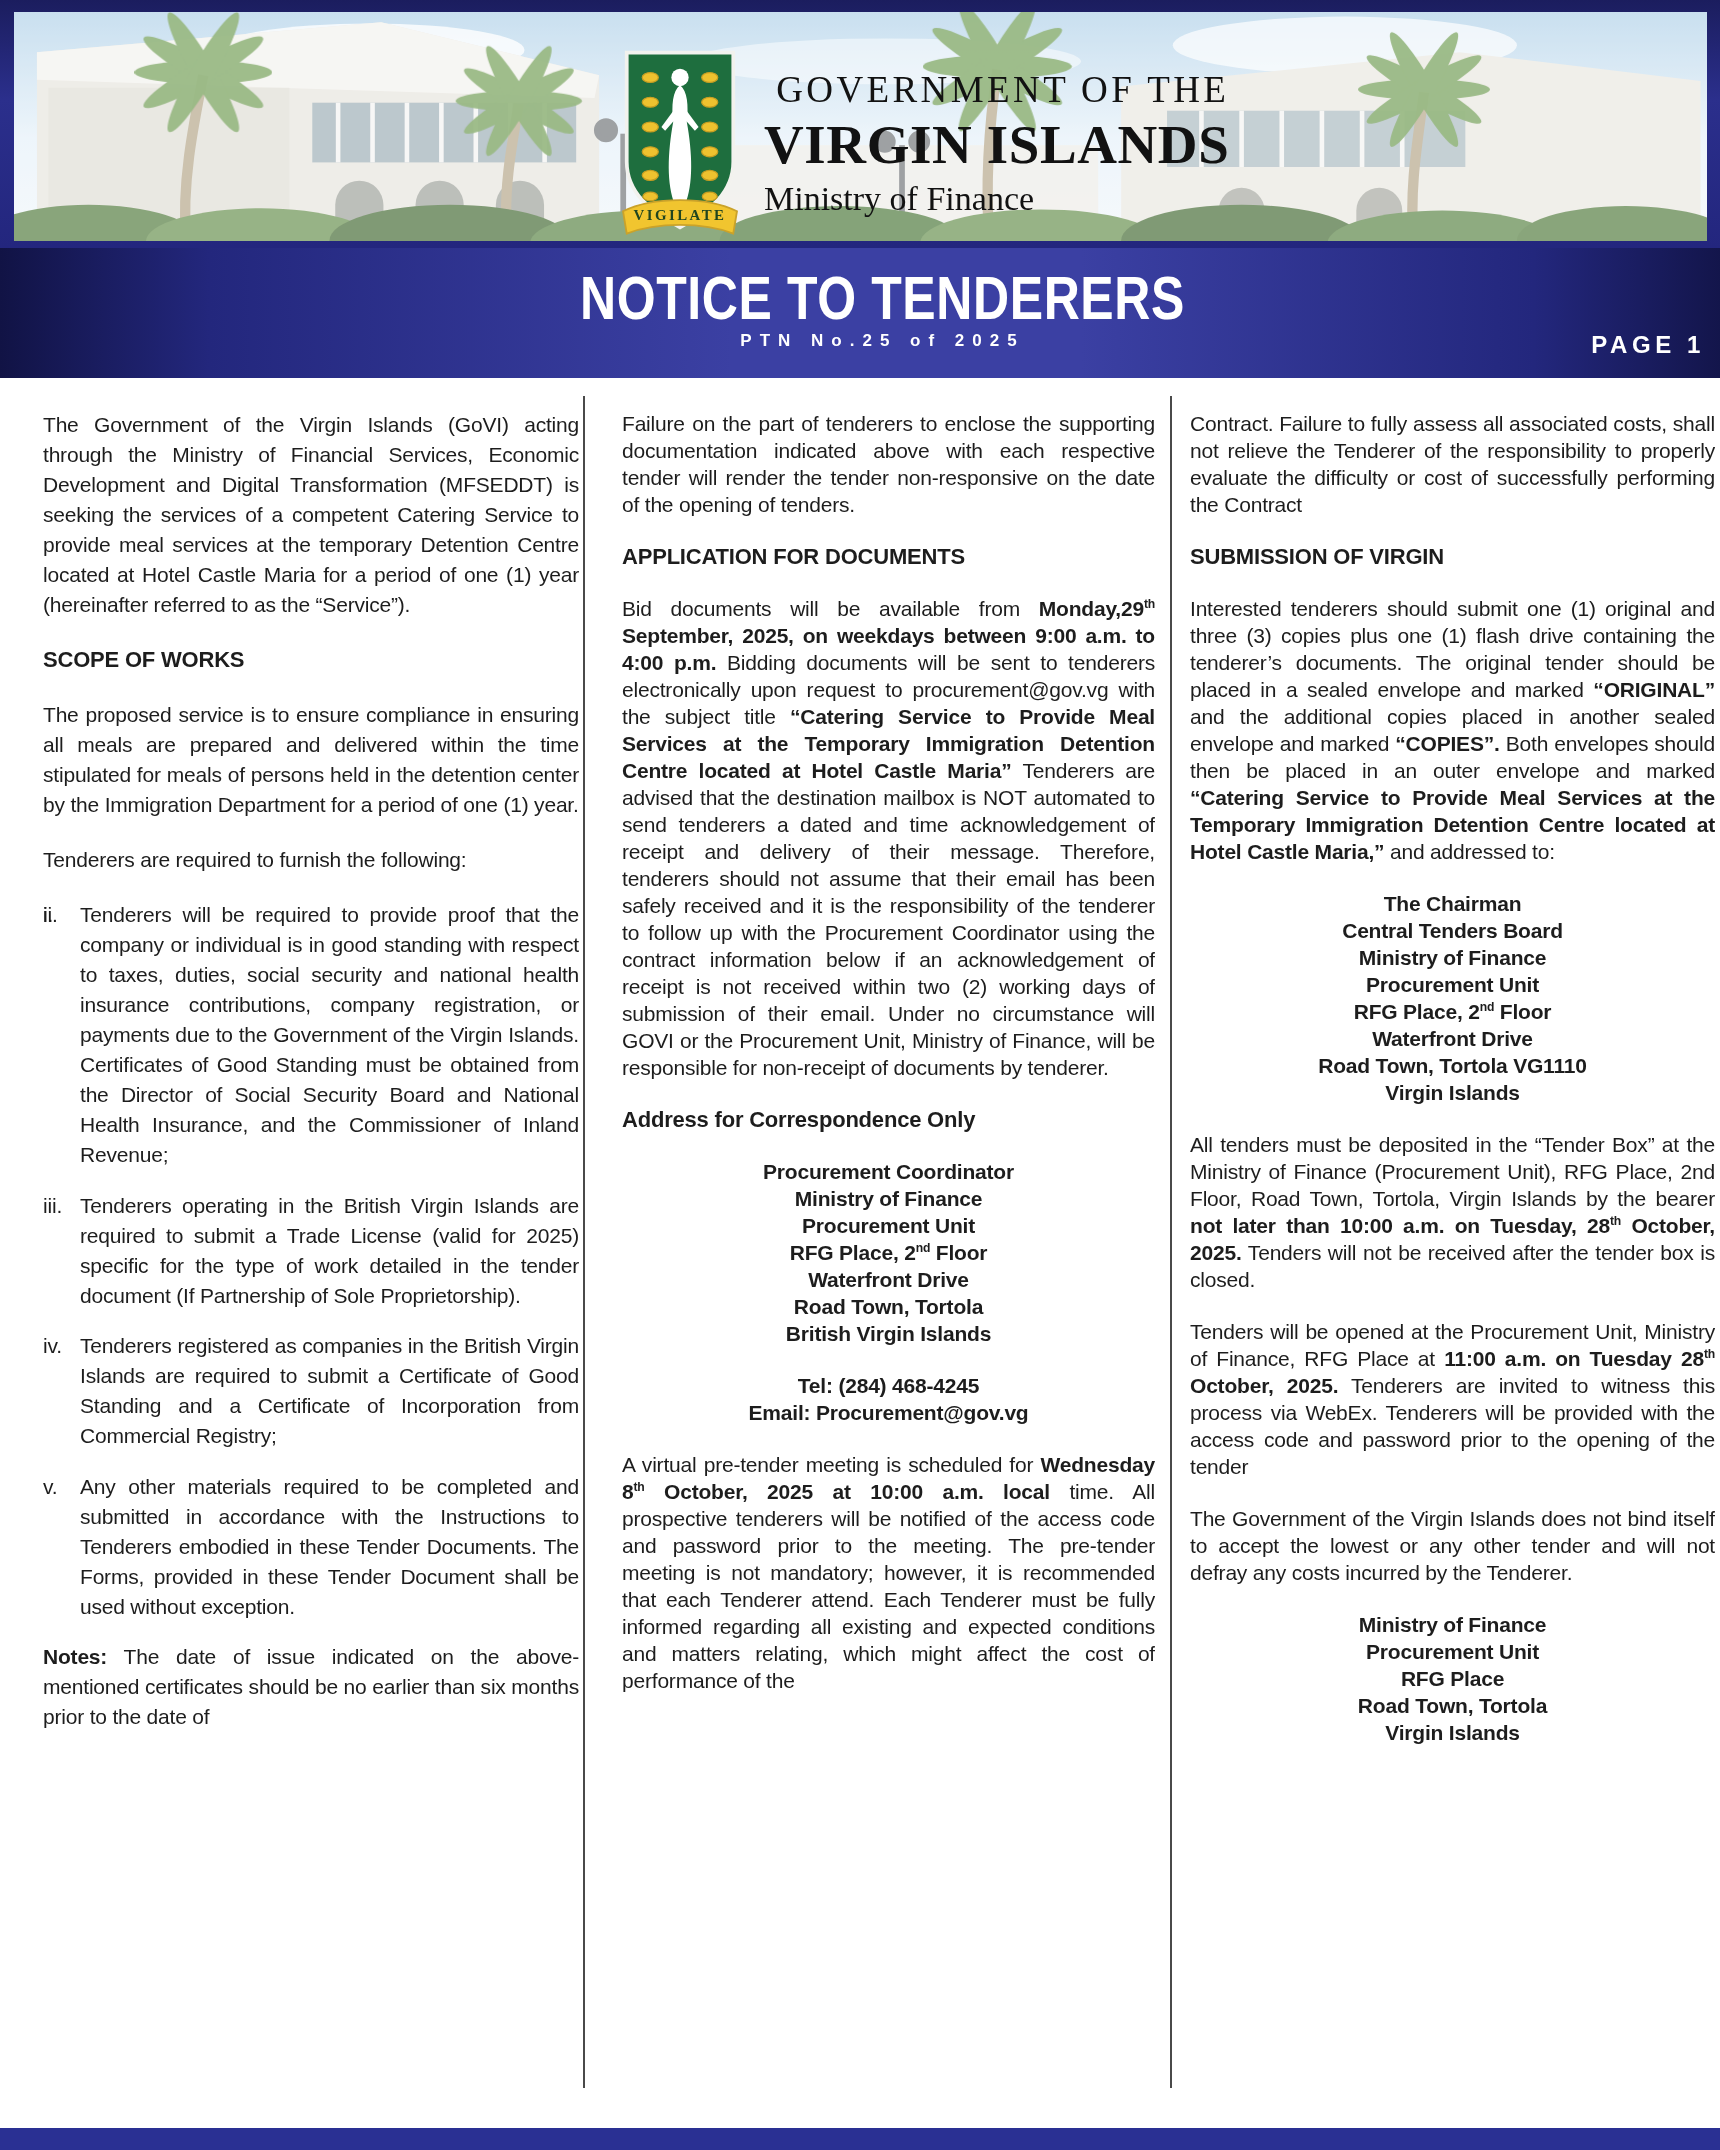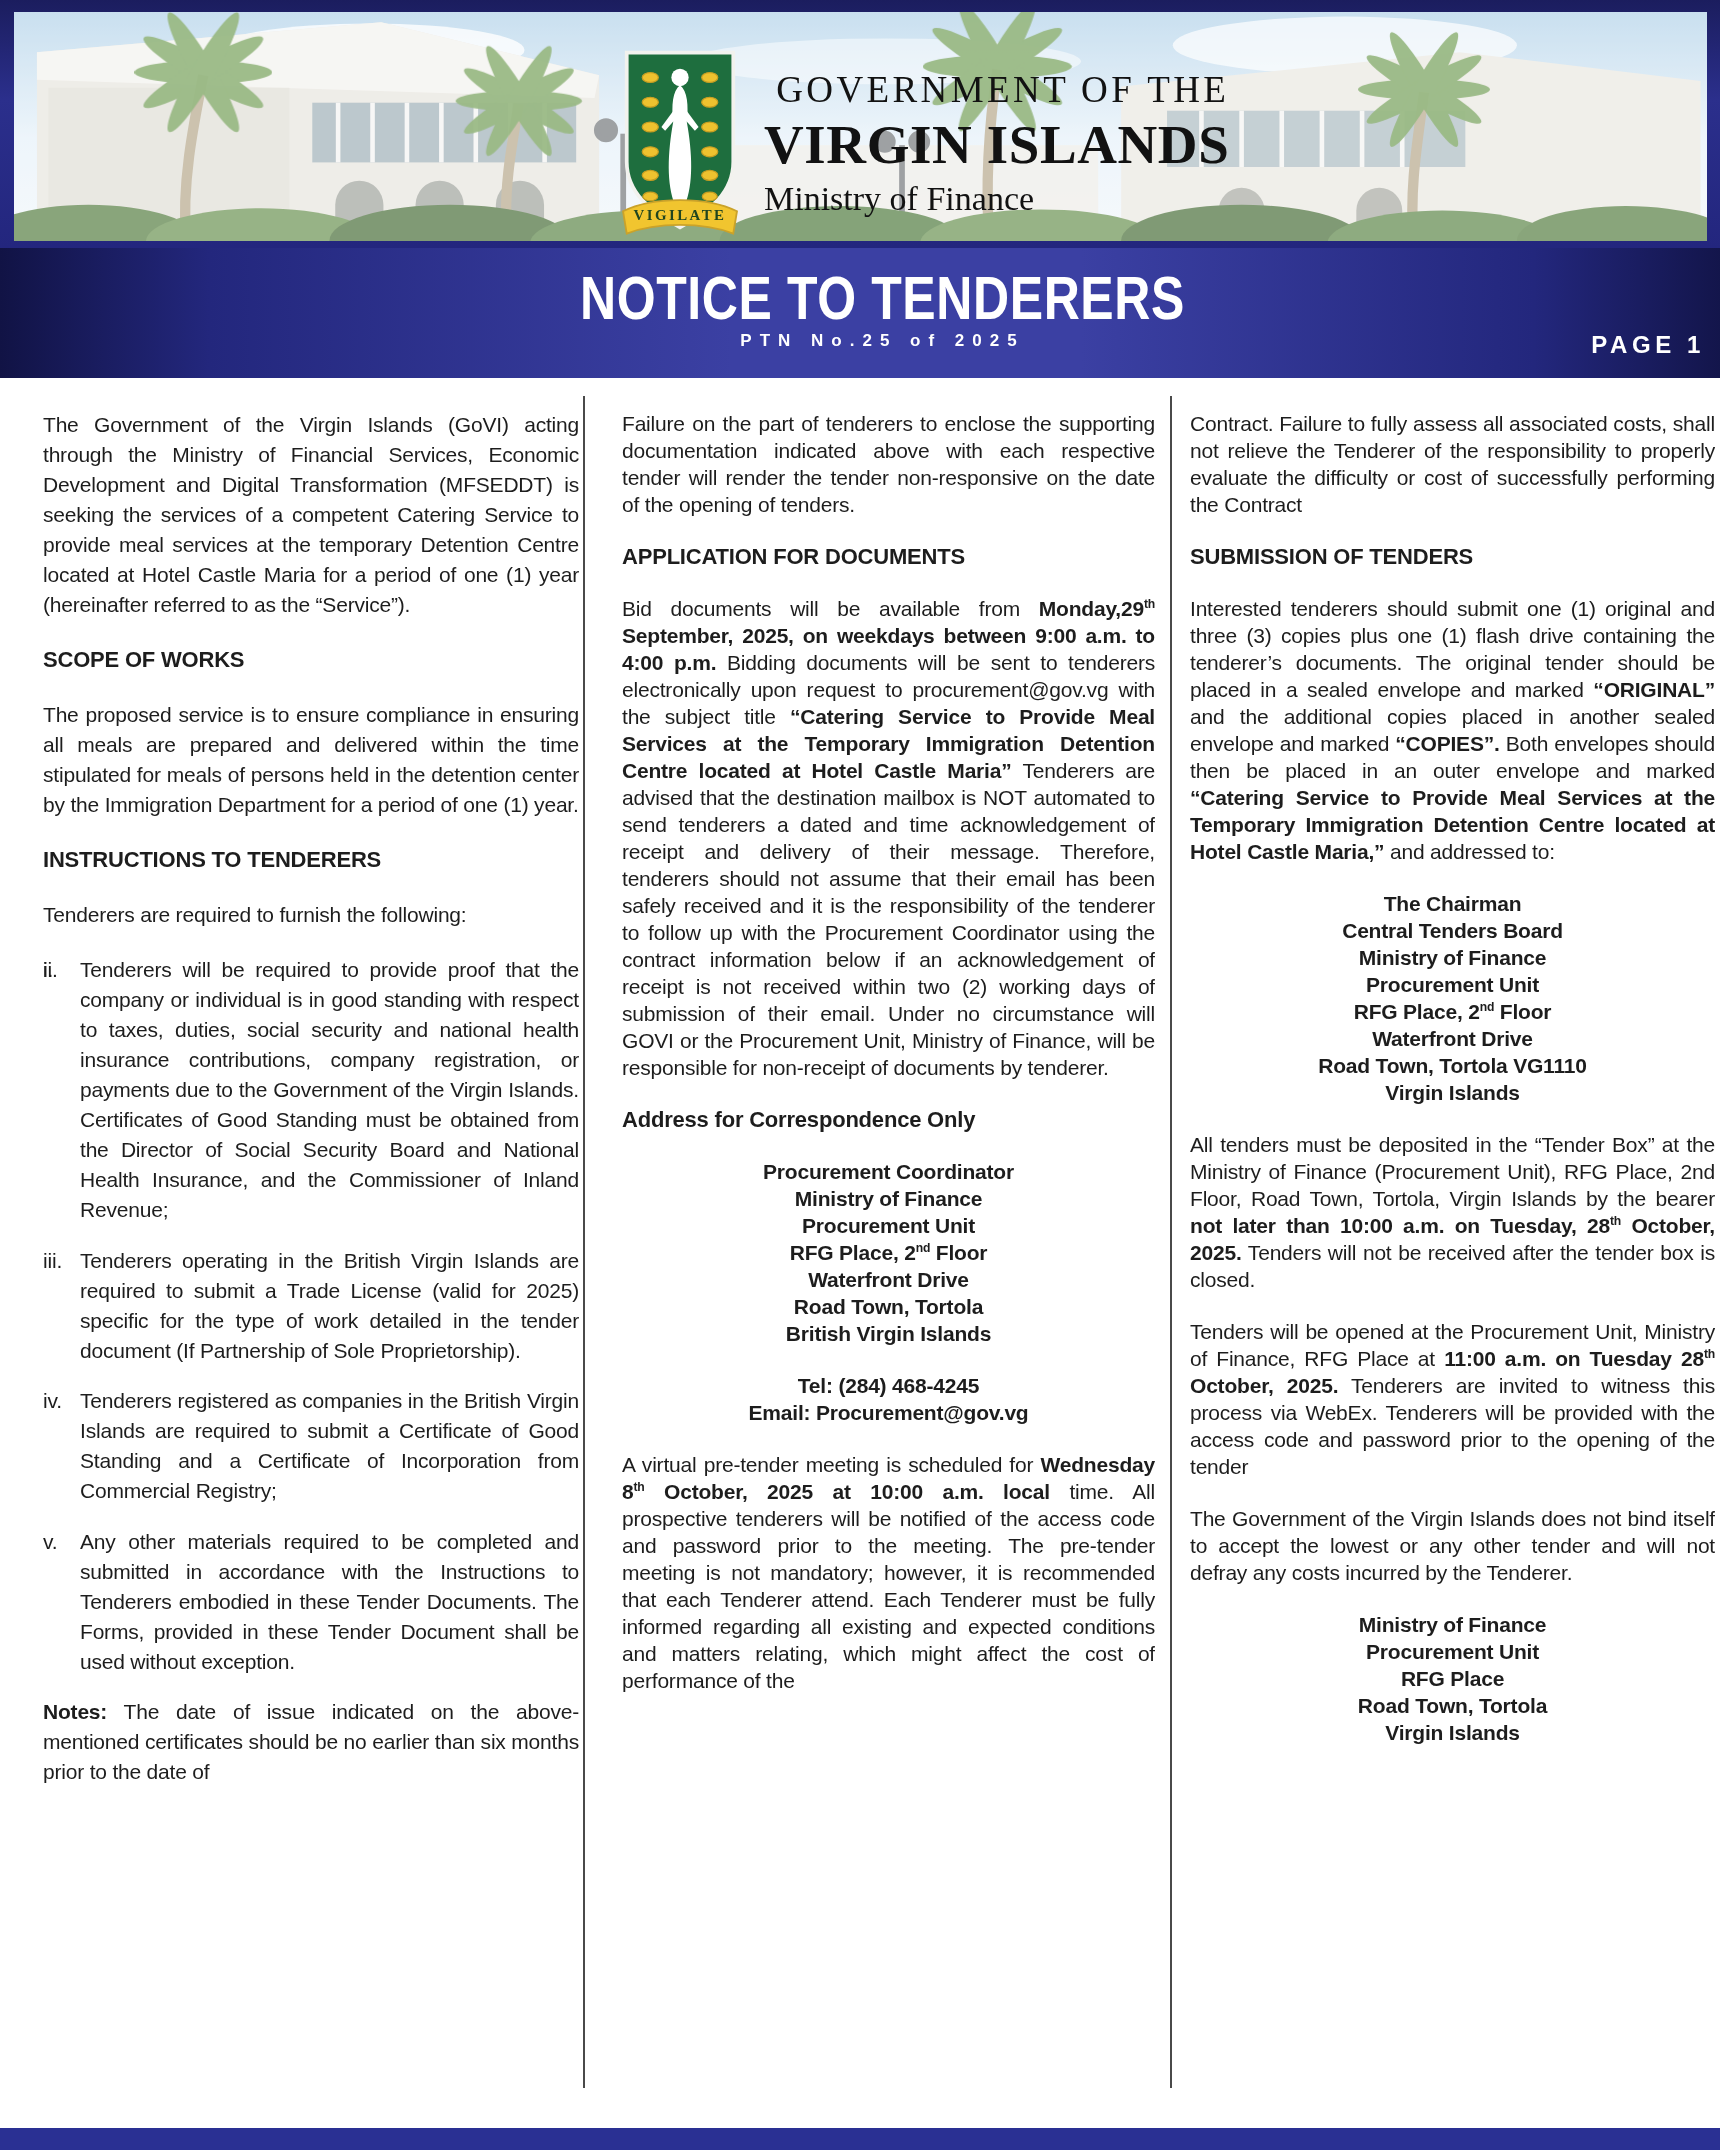--- a/index.html
+++ b/index.html
@@ -201,21 +201,20 @@
     <div class="banner-ref">PTN No.25 of 2025</div>
     <div class="banner-page">PAGE 1</div>
   </div>
 
   <div class="vline" id="vline1"></div>
   <div class="vline" id="vline2"></div>
   <div class="col" id="col1">
       <p class="p"><span>The Government of the Virgin Islands (GoVI) acting through the Ministry of Financial Services, Economic Development and Digital Transformation (MFSEDDT) is seeking the services of a competent Catering Service to provide meal services at the temporary Detention Centre located at Hotel Castle Maria for a period of one (1) year (hereinafter referred to as the “Service”).</span></p>
       <div class="h">SCOPE OF WORKS</div>
       <p class="p"><span>The proposed service is to ensure compliance in ensuring all meals are prepared and delivered within the time stipulated for meals of persons held in the detention center by the Immigration Department for a period of one (1) year.</span></p>
-      <div class="h">INSTRUCTIONS TO TENDERERS</div>
       <p class="p"><span>Tenderers are required to furnish the following:</span></p>
       <div class="list">
         <div class="li"><span class="marker">i.</span></div>
         <div class="li"><span class="marker">ii.</span><span><span>Tenderers will be required to provide proof that the company or individual is in good standing with respect to taxes, duties, social security and national health insurance contributions, company registration, or payments due to the Government of the Virgin Islands. Certificates of Good Standing must be obtained from the Director of Social Security Board and National Health Insurance, and the Commissioner of Inland Revenue;</span></span></div>
         <div class="li"><span class="marker">iii.</span><span><span>Tenderers operating in the British Virgin Islands are required to submit a Trade License (valid for 2025) specific for the type of work detailed in the tender document (If Partnership of Sole Proprietorship).</span></span></div>
         <div class="li"><span class="marker">iv.</span><span><span>Tenderers registered as companies in the British Virgin Islands are required to submit a Certificate of Good Standing and a Certificate of Incorporation from Commercial Registry;</span></span></div>
         <div class="li"><span class="marker">v.</span><span><span>Any other materials required to be completed and submitted in accordance with the Instructions to Tenderers embodied in these Tender Documents. The Forms, provided in these Tender Document shall be used without exception.</span></span></div>
       </div>
       <p class="p"><span class="b">Notes:</span><span> The date of issue indicated on the above-mentioned certificates should be no earlier than six months prior to the date of</span></p>
     </div>
@@ -234,21 +233,21 @@
         <div class="addr-line"><span class="b">British Virgin Islands</span></div>
       </div>
       <div class="addr">
         <div class="addr-line"><span class="b">Tel: (284) 468-4245</span></div>
         <div class="addr-line"><span class="b">Email: Procurement@gov.vg</span></div>
       </div>
       <p class="p"><span>A virtual pre-tender meeting is scheduled for </span><span class="b">Wednesday 8</span><sup class="b">th</sup><span class="b"> October, 2025 at 10:00 a.m. local</span><span> time. All prospective tenderers will be notified of the access code and password prior to the meeting.  The pre-tender meeting is not mandatory; however, it is recommended that each Tenderer attend.  Each Tenderer must be fully informed regarding all existing and expected conditions and matters relating, which might affect the cost of performance of the</span></p>
     </div>
   <div class="col" id="col3">
       <p class="p"><span>Contract.  Failure to fully assess all associated costs, shall not relieve the Tenderer of the responsibility to properly evaluate the difficulty or cost of successfully performing the Contract</span></p>
-      <div class="h">SUBMISSION OF TENDERS</div>
+      <div class="h">SUBMISSION OF VIRGIN</div>
       <p class="p"><span>Interested tenderers should submit one (1) original and three (3) copies plus one (1) flash drive containing the tenderer’s documents. The original tender should be placed in a sealed envelope and marked </span><span class="b">“ORIGINAL”</span><span> and the additional copies placed in another sealed envelope and marked </span><span class="b">“COPIES”.</span><span> Both envelopes should then be placed in an outer envelope and marked </span><span class="b">“Catering Service to Provide Meal Services at the Temporary Immigration Detention Centre located at Hotel Castle Maria,”</span><span> and addressed to:</span></p>
       <div class="addr">
         <div class="addr-line"><span class="b">The Chairman</span></div>
         <div class="addr-line"><span class="b">Central Tenders Board</span></div>
         <div class="addr-line"><span class="b">Ministry of Finance</span></div>
         <div class="addr-line"><span class="b">Procurement Unit</span></div>
         <div class="addr-line"><span class="b">RFG Place, 2</span><sup class="b">nd</sup><span class="b"> Floor</span></div>
         <div class="addr-line"><span class="b">Waterfront Drive</span></div>
         <div class="addr-line"><span class="b">Road Town, Tortola VG1110</span></div>
         <div class="addr-line"><span class="b">Virgin Islands</span></div>

